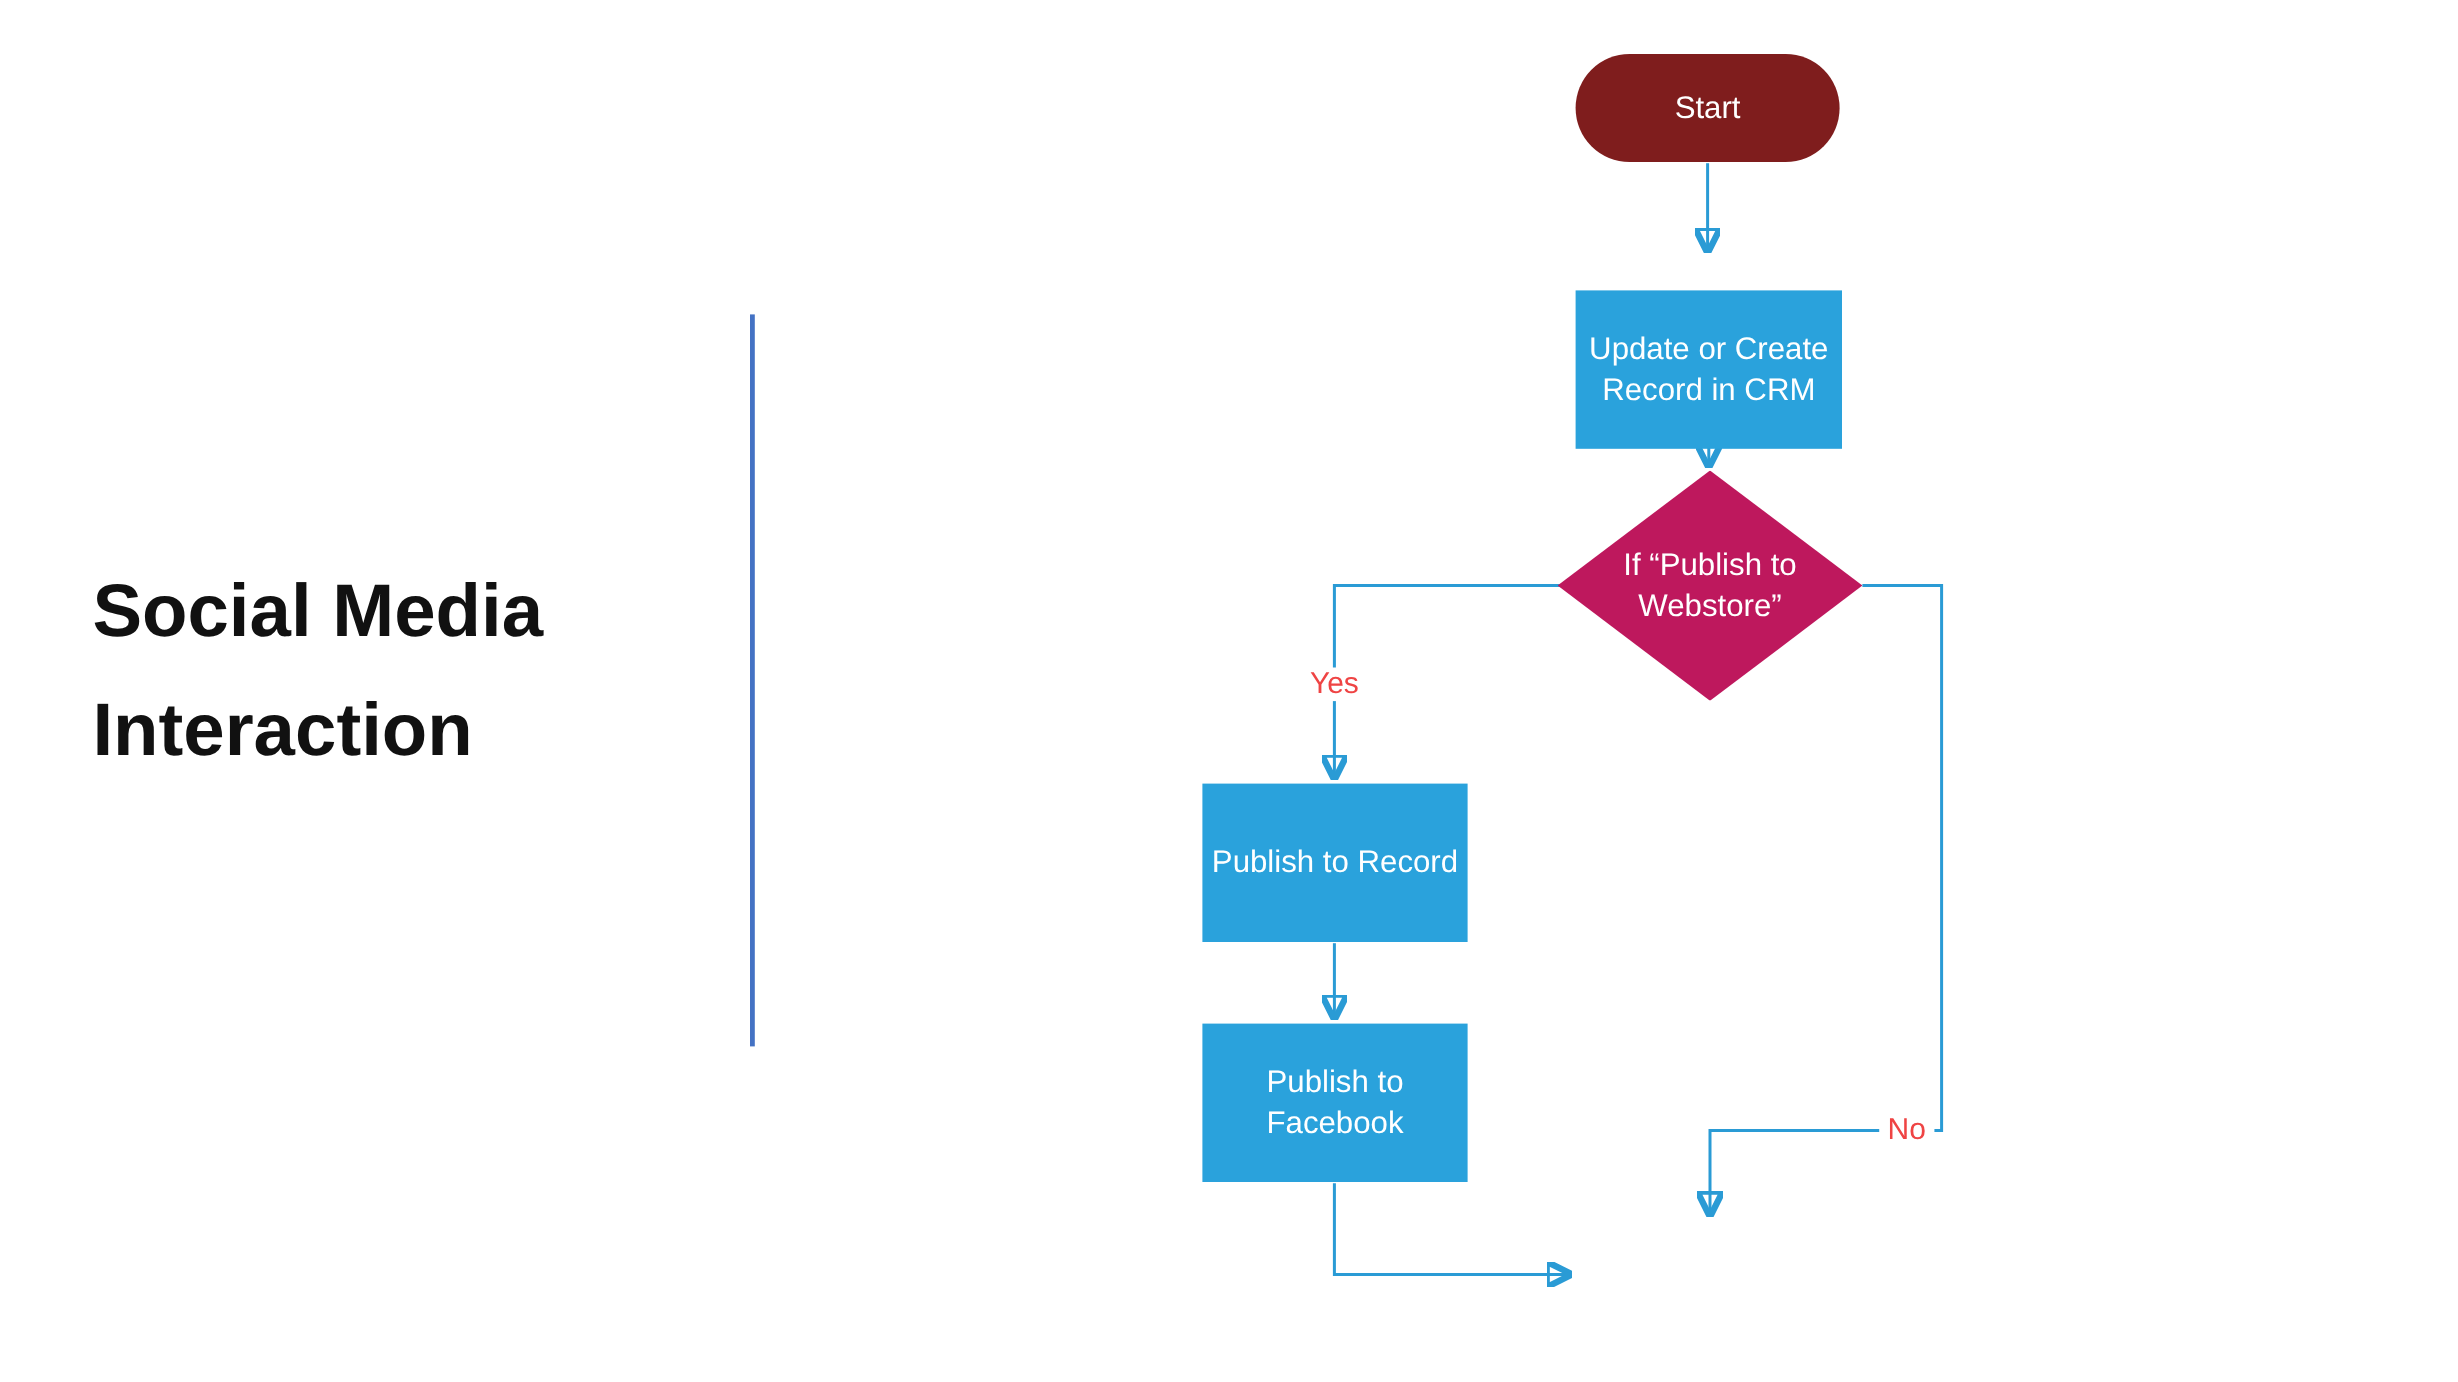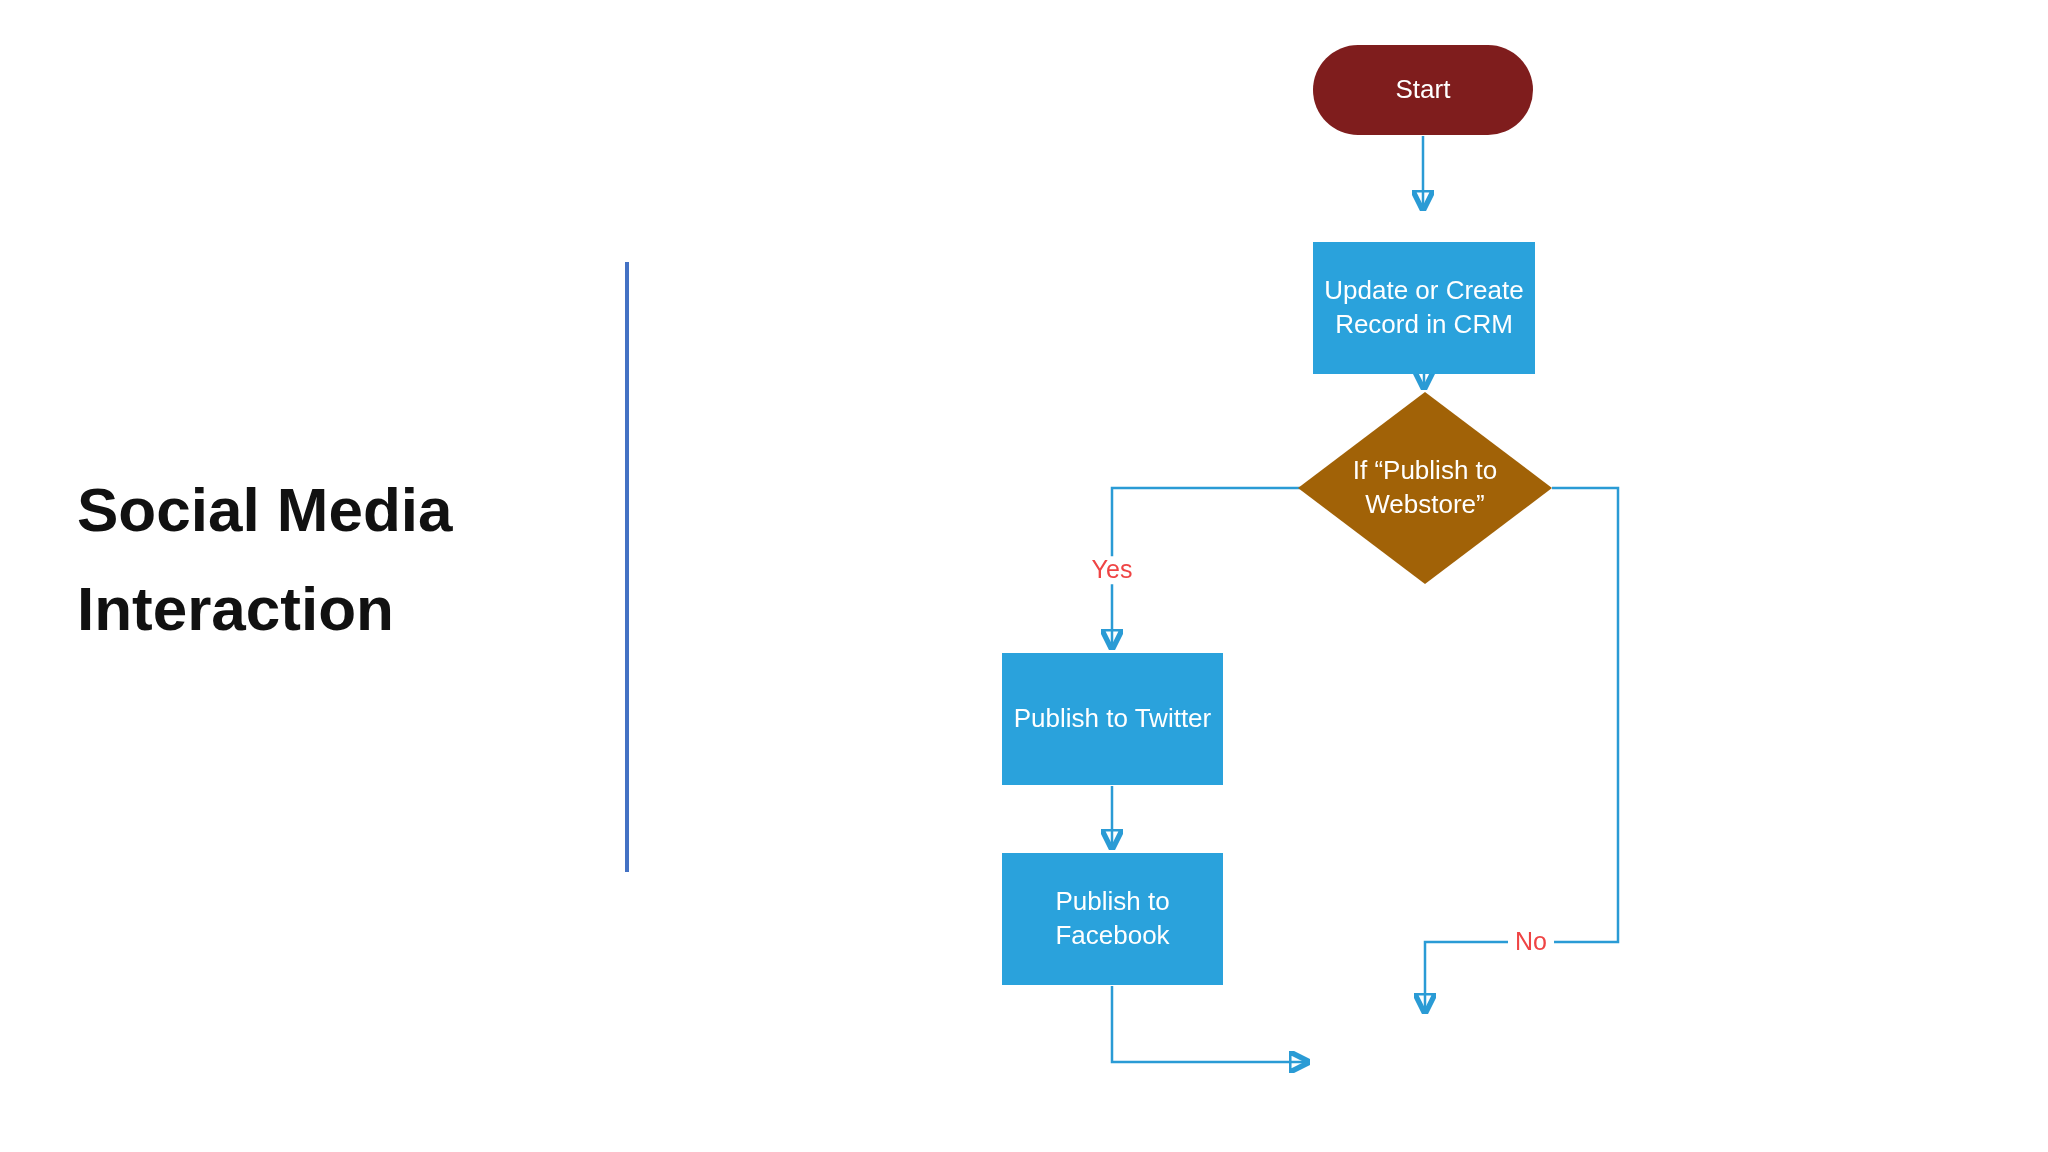--- a/index.html
+++ b/index.html
@@ -39,21 +39,21 @@
     justify-content: center;
     text-align: center;
     color: #ffffff;
     font-size: 26px;
     line-height: 1.3;
   }
   .node .label { white-space: pre-line; }
   .terminator { background: #7f1d1d; border-radius: 46px; }
   .process   { background: #2AA2DC; }
   .decision  {
-    background: #a16207;
+    background: #be185d;
     clip-path: polygon(50% 0, 100% 50%, 50% 100%, 0 50%);
   }
 
   #node-start    { left: 1313px; top: 45px;   width: 220px; height: 90px;  }
   #node-crm      { left: 1313px; top: 213px;  width: 222px; height: 132px; margin-top: 29px; }
   #node-decision { left: 1298px; top: 392px;  width: 254px; height: 192px; }
   #node-twitter  { left: 1002px; top: 653px;  width: 221px; height: 132px; }
   #node-facebook { left: 1002px; top: 853px;  width: 221px; height: 132px; }
   #node-stop     { left: 1313px; top: 1017px; width: 225px; height: 88px;  }
 
@@ -73,21 +73,21 @@
   .edge-label {
     position: absolute;
     transform: translate(-50%, -50%);
     background: #ffffff;
     color: #ef4444;
     font-size: 25px;
     padding: 0 7px;
     line-height: 1.1;
   }
   #label-yes { left: 1112px; top: 570px; }
-  #label-no  { left: 1531px; top: 942px; }
+  #label-no  { left: 1589px; top: 942px; }
 </style>
 </head>
 <body>
 
 <div id="canvas">
 
   <div id="slide-title">Social Media
 Interaction</div>
   <div id="title-divider"></div>
 
@@ -116,21 +116,21 @@
     <span class="label">Update or Create
 Record in CRM</span>
   </div>
 
   <div id="node-decision" class="node decision">
     <span class="label">If “Publish to
 Webstore”</span>
   </div>
 
   <div id="node-twitter" class="node process">
-    <span class="label">Publish to Twitter</span>
+    <span class="label">Publish to Record</span>
   </div>
 
   <div id="node-facebook" class="node process">
     <span class="label">Publish to
 Facebook</span>
   </div>
 
 
 </div>
 

